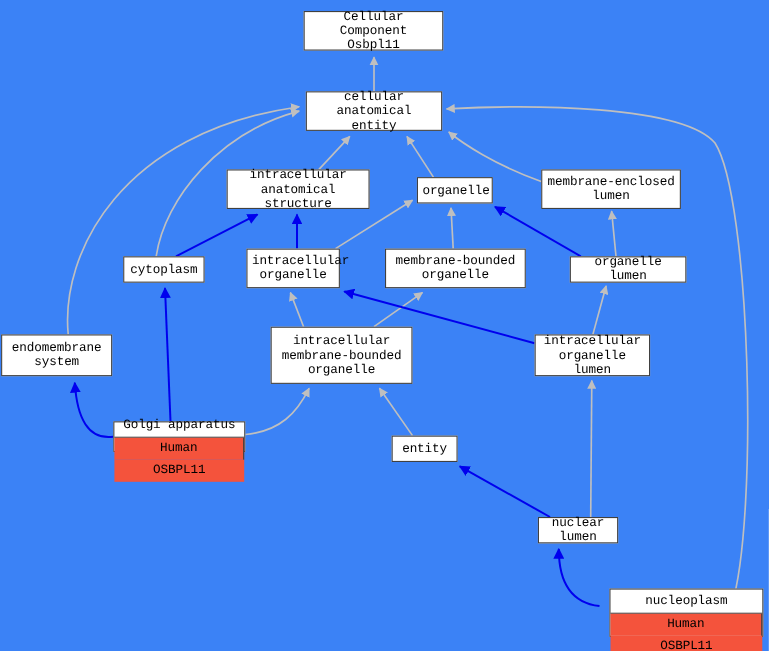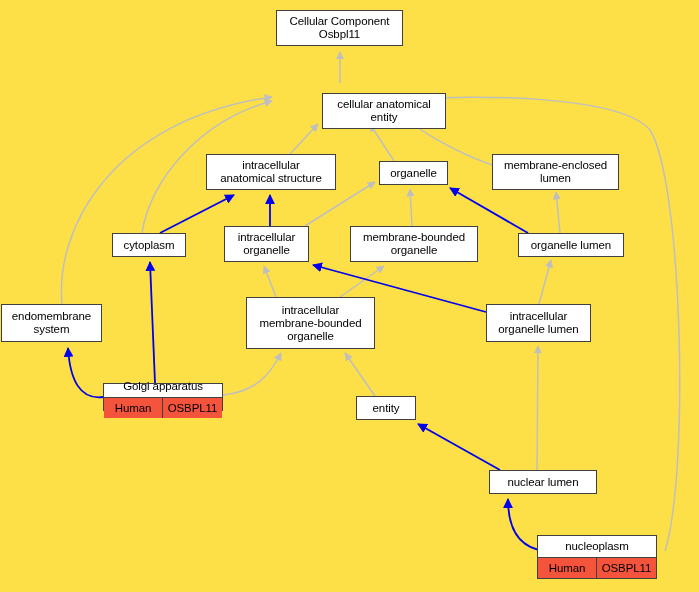--- a/index.html
+++ b/index.html
@@ -4,22 +4,22 @@
 <style>
   html, body {
     margin: 0;
     padding: 0;
     background: #ffffff;
   }
   #canvas {
     position: relative;
     width: 699px;
     height: 592px;
-    background: #fde047;
-    font-family: Liberation Sans, sans-serif;
+    background: #3b82f6;
+    font-family: Liberation Mono, monospace;
     overflow: hidden;
   }
   #edge-layer {
     position: absolute;
     left: 0;
     top: 0;
     width: 699px;
     height: 592px;
     pointer-events: none;
   }
@@ -44,21 +44,21 @@
   }
   .node.gene {
     padding: 0;
   }
   .node.gene .title {
     padding: 3px 4px 4px 4px;
     border-bottom: 1.3px solid #404040;
   }
   .gene-row {
     display: flex;
-    flex-direction: row;
+    flex-direction: column;
     height: 20px;
   }
   .gene-cell {
     flex: 1 1 50%;
     background: #f4533c;
     color: #000000;
     font-size: 11.5px;
     line-height: 20px;
     text-align: center;
     box-sizing: border-box;
@@ -111,21 +111,21 @@
       <path d="M 500,470 L 418,424"></path>
       <path d="M 545,551 C 520,548 508,530 508,499"></path>
     </g>
   </svg>
 
   <div class="node" style="left:276px; top:10px; width:127px; height:36px;">
     <div class="title">Cellular Component
 Osbpl11</div>
   </div>
 
-  <div class="node" style="left:278px; top:93px; width:124px; height:36px;margin-left:44px;">
+  <div class="node" style="left:278px; top:83px; width:124px; height:36px;">
     <div class="title">cellular anatomical
 entity</div>
   </div>
 
   <div class="node" style="left:206px; top:154px; width:130px; height:36px;">
     <div class="title">intracellular
 anatomical structure</div>
   </div>
 
   <div class="node" style="left:379px; top:161px; width:69px; height:24px;">
@@ -176,24 +176,24 @@
     <div class="gene-row">
       <div class="gene-cell left">Human</div>
       <div class="gene-cell">OSBPL11</div>
     </div>
   </div>
 
   <div class="node" style="left:356px; top:396px; width:60px; height:24px;">
     <div class="title">entity</div>
   </div>
 
-  <div class="node" style="left:489px; top:470px; width:108px; height:24px;">
+  <div class="node" style="left:489px; top:470px; width:73px; height:24px;">
     <div class="title">nuclear lumen</div>
   </div>
 
-  <div class="node gene" style="left:537px; top:535px; width:120px; height:44px;">
+  <div class="node gene" style="left:554px; top:535px; width:140px; height:44px;">
     <div class="title">nucleoplasm</div>
     <div class="gene-row">
       <div class="gene-cell left">Human</div>
       <div class="gene-cell">OSBPL11</div>
     </div>
   </div>
 </div>
 
 </body></html>

